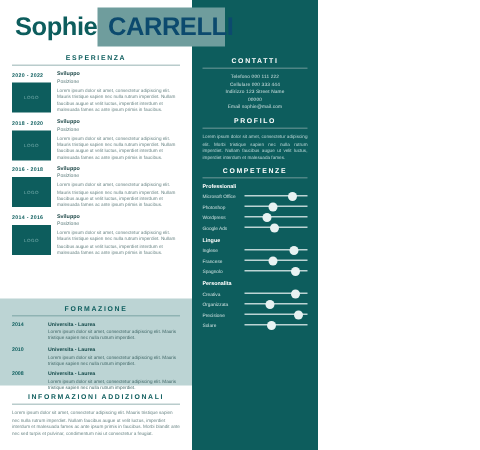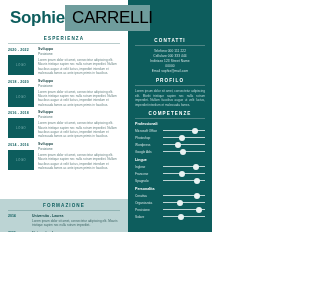--- a/index.html
+++ b/index.html
@@ -2,21 +2,21 @@
 <html><head>
 <meta charset="utf-8">
 <style>
   html,body{margin:0;padding:0;}
   body{
     width:212px;height:300px;
     background:#ffffff;
     font-family:"Liberation Sans", sans-serif;
     overflow:hidden;
   }
-  .page{position:relative;width:212px;height:232px;overflow:hidden;background:#fff;}
+  .page{position:relative;width:212px;height:300px;overflow:hidden;background:#fff;}
 
   
   .rail{
     position:absolute;left:128px;top:0;width:84px;height:300px;
     background:#0d5d5d;
   }
   .rail-inner{padding:4px 7px 0 7px;}
 
   
   .header{position:absolute;left:0;top:0;width:212px;height:36px;}
@@ -24,21 +24,21 @@
     position:absolute;left:65px;top:5px;width:85px;height:26px;
     background:#6f9d9d;
   }
   .name-first{
     position:absolute;left:10px;top:8px;
     font-size:17px;font-weight:bold;color:#0d5d5d;letter-spacing:-0.3px;
     line-height:20px;
   }
   .name-last{
     position:absolute;left:72px;top:8px;
-    font-size:17px;font-weight:normal;color:#000000;letter-spacing:-0.3px;
+    font-size:17px;font-weight:bold;color:#0c4a6e;letter-spacing:-0.3px;
     line-height:20px;
   }
 
   
   .sec-h{
     text-align:center;font-size:4.6px;letter-spacing:1.1px;
     color:#0d5d5d;font-weight:bold;margin:0 0 2px 0;text-transform:uppercase;
   }
   .sec-h.on-dark{color:#ffffff;}
   .rule{height:1px;background:#b9cccc;margin:0 0 3px 0;}

